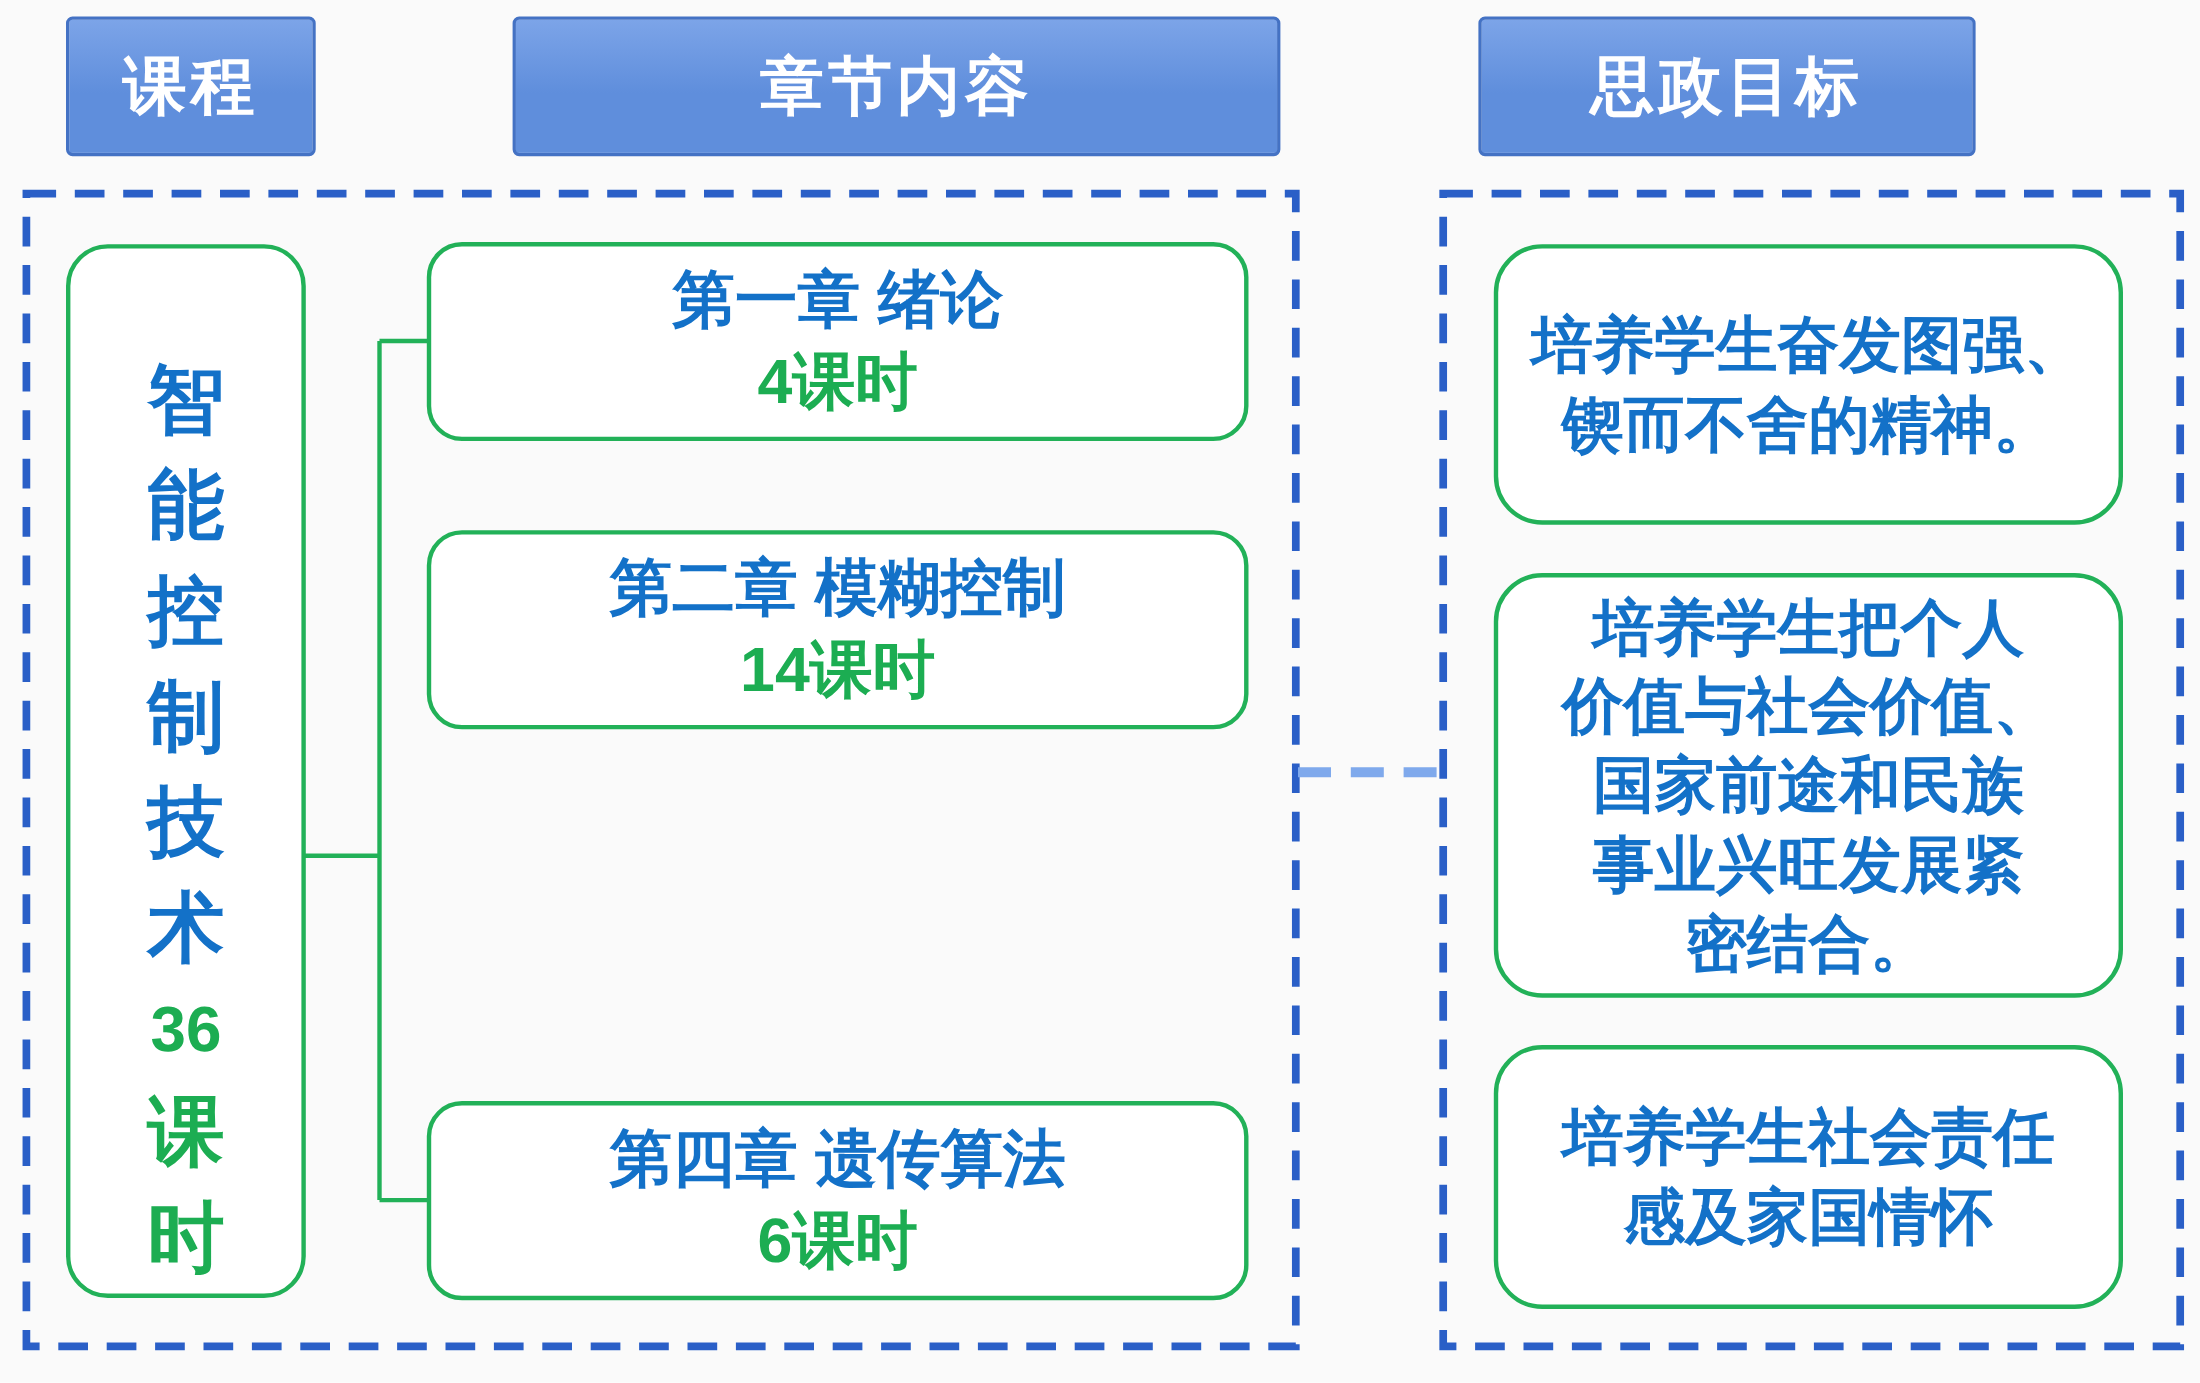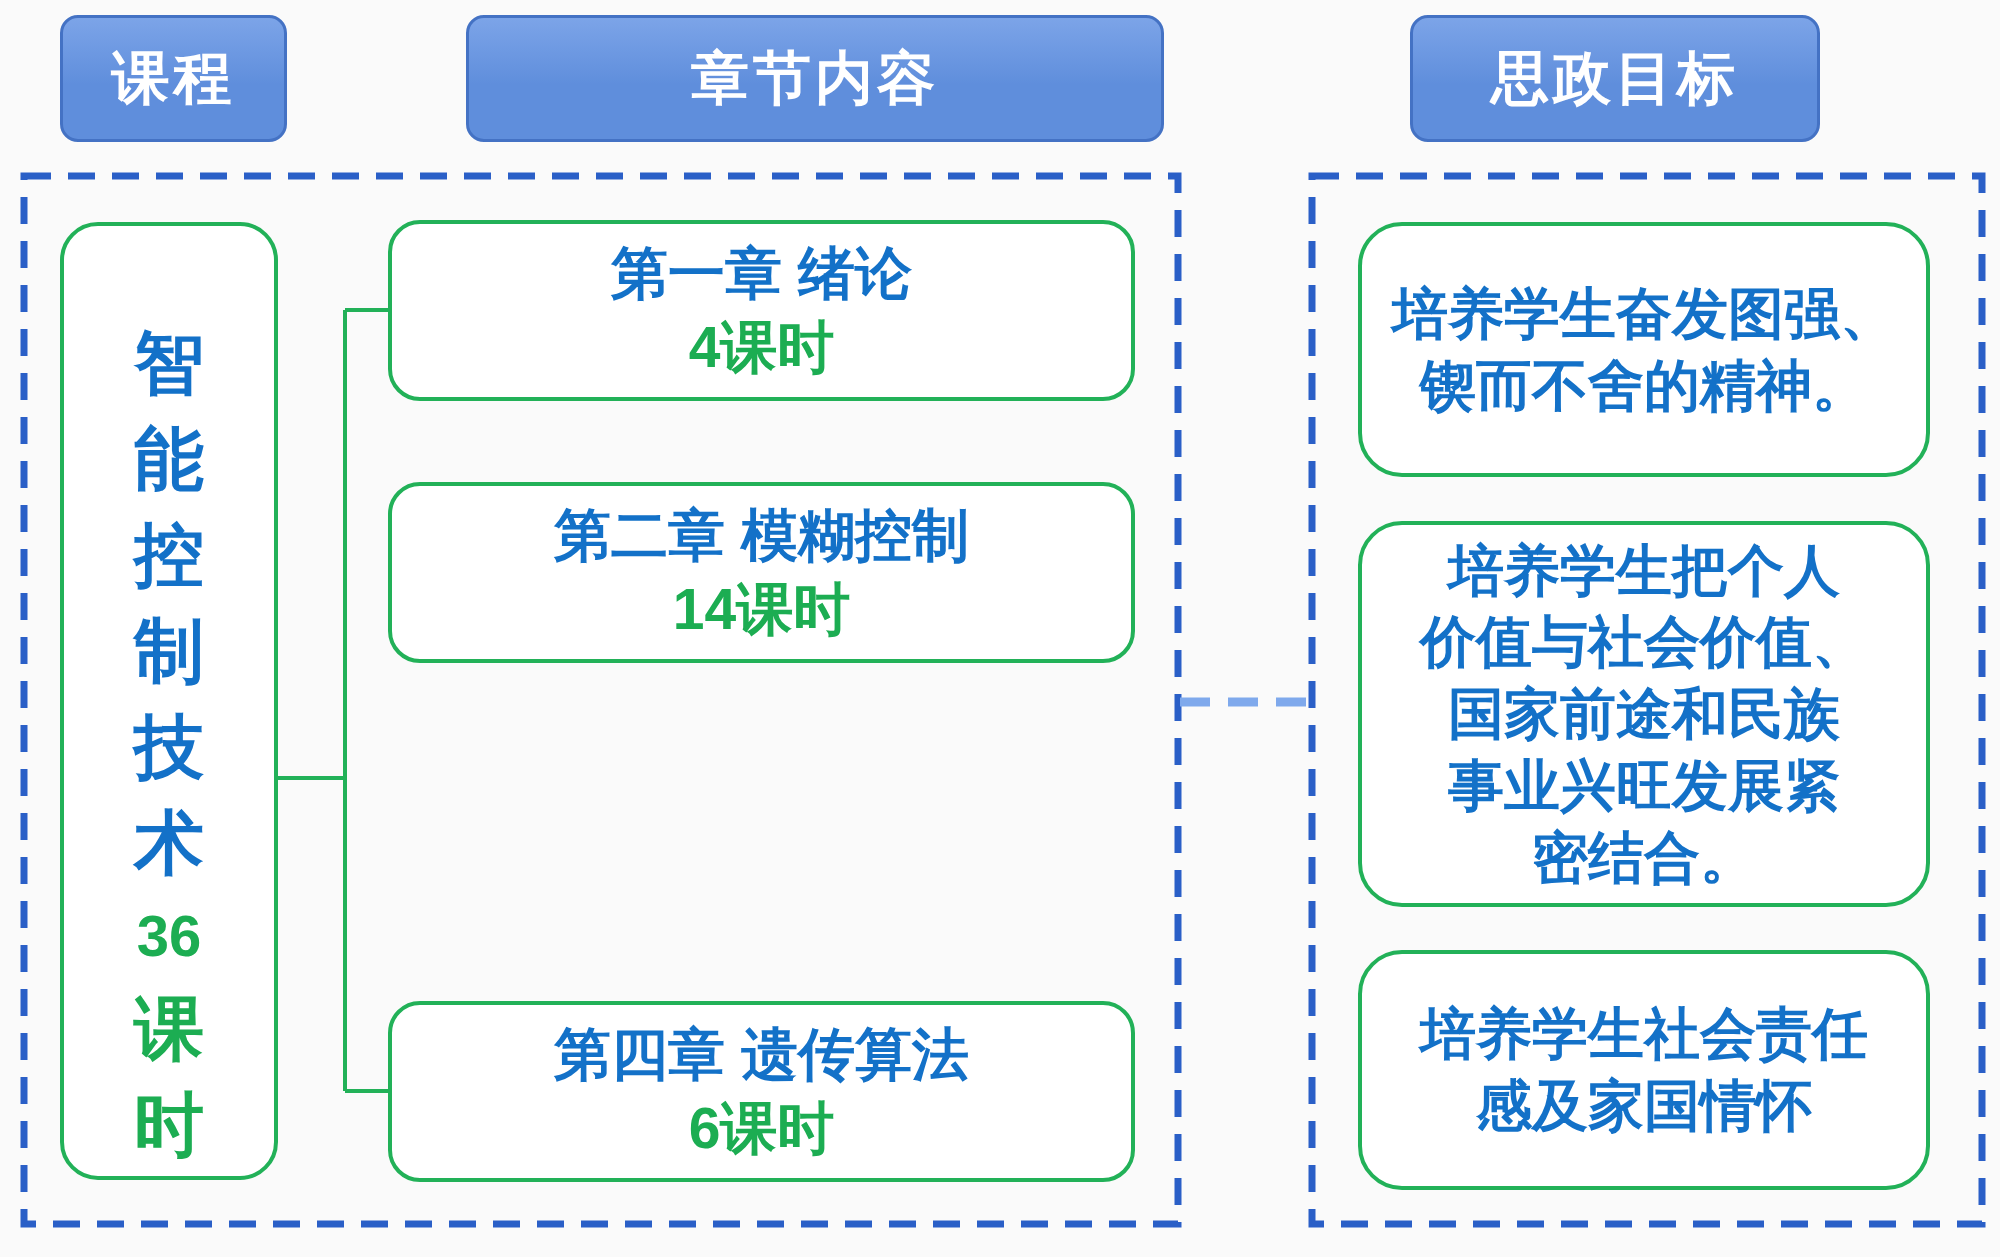--- a/index.html
+++ b/index.html
@@ -14,28 +14,28 @@
     background:var(--page-bg,#FAFAFA);
     font-family:"Liberation Sans","DejaVu Sans",sans-serif; font-weight:bold;
   }
   svg.overlay{position:absolute; left:0; top:0; width:2000px; height:1257px;}
   .dashed-rect{fill:none; stroke:var(--dash-border,#2A5FC7); stroke-width:7; stroke-dasharray:27 17;}
   .green-line{stroke:var(--green,#22B158); stroke-width:4; fill:none;}
   .bridge-line{stroke:var(--light-dash,#7FA9EC); stroke-width:9; stroke-dasharray:30 18; fill:none;}
 
   .hdr{
     position:absolute; top:15px; height:127px; border:3px solid var(--header-border,#4472C4);
-    border-radius:18px; color:var(--header-text,#fff); font-size:58px;
+    border-radius:6px; color:var(--header-text,#fff); font-size:58px;
     display:flex; align-items:center; justify-content:center;
     background:linear-gradient(180deg, var(--header-fill-top,#7CA4E8) 0%, var(--header-fill,#5F8EDC) 55%);
     letter-spacing:4px;
   }
   .hdr-course{left:60px; width:227px;}
   .hdr-chapters{left:466px; width:698px;}
-  .hdr-goals{left:1410px; width:410px;}
+  .hdr-goals{left:1344px; width:452px;}
 
   .gbox{
     position:absolute; background:#fff; border:4px solid var(--green,#22B158);
     display:flex; flex-direction:column; align-items:center; justify-content:center;
   }
   .course-box{
     left:60px; top:222px; width:218px; height:958px; border-radius:38px;
     justify-content:flex-start; padding-top:102px; gap:26px;
   }
   .course-box .vchar{font-size:70px; line-height:1; color:var(--blue-text,#1371C8);}

